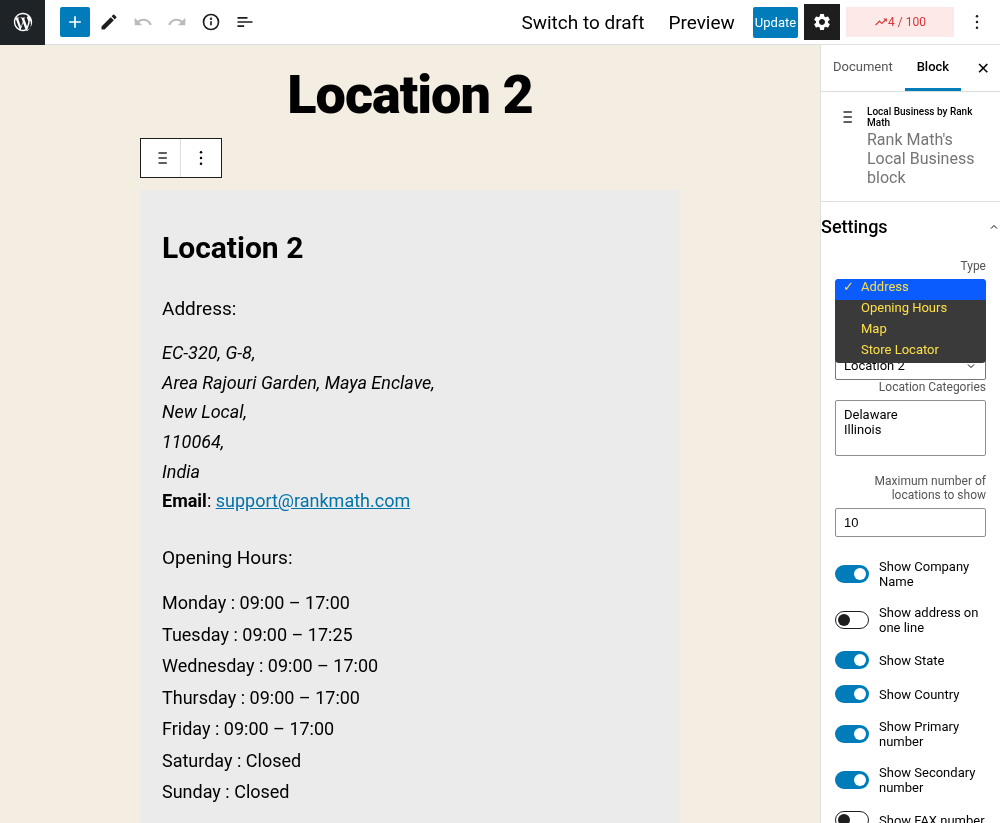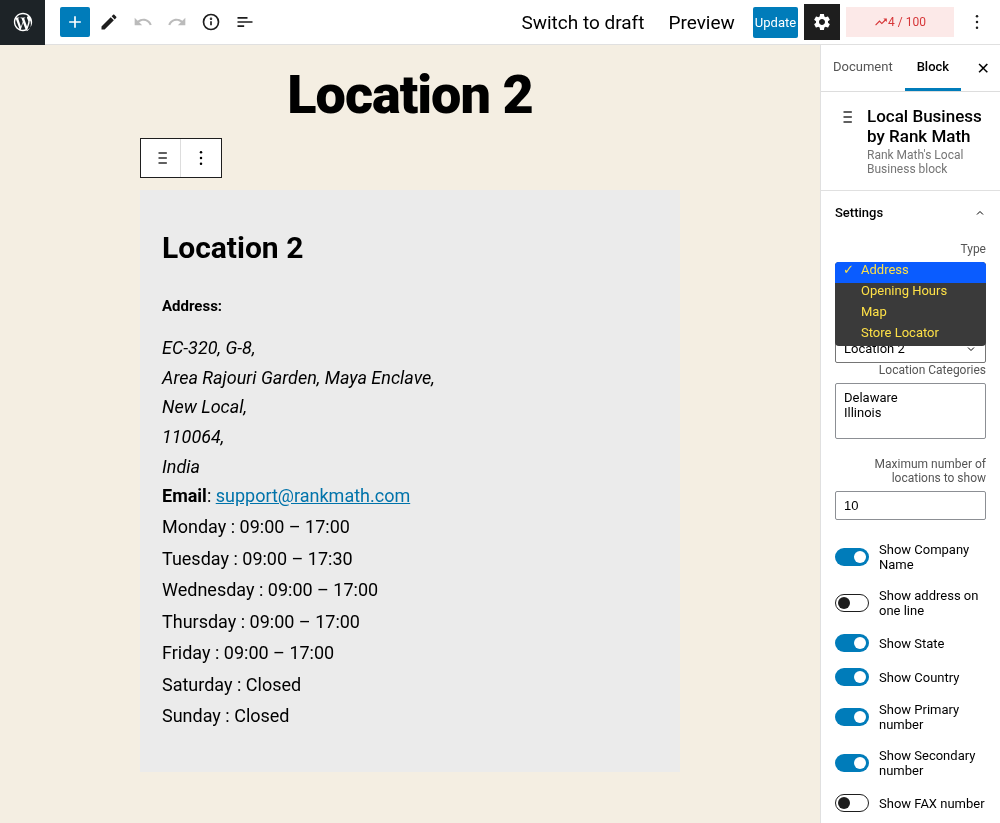--- a/index.html
+++ b/index.html
@@ -23,38 +23,38 @@
 .main { display: flex; height: calc(100% - 45px); }
 
 
 .editor { flex: 1; background: #f4eee2; overflow: hidden; position: relative; }
 .page-title { font-size: 54px; font-weight: 900; text-align: center; padding: 18px 0 12px; letter-spacing: -1px; }
 .block-toolbar { display: flex; border: 1px solid #1e1e1e; background: #fff; margin-left: 140px; width: fit-content; }
 .block-toolbar-btn { width: 40px; height: 38px; display: flex; align-items: center; justify-content: center; cursor: pointer; }
 .block-toolbar-btn:first-child { border-right: 1px solid #ddd; }
 .content-card { background: #ebebeb; margin: 12px 140px 0; padding: 40px 22px; }
 .content-card h2 { font-size: 30px; font-weight: 700; margin-bottom: 32px; }
-.content-card h3 { font-size: 15px; font-weight: 700; margin: 30px 0 18px; }
+.content-card h3 { font-size: 19px; font-weight: 400; margin: 30px 0 18px; }
 .content-card p { font-size: 18px; font-style: italic; line-height: 1.65; }
 .content-card .email-line { font-style: normal; }
 .content-card .email-line strong { font-weight: 700; }
 .content-card a { color: #0073aa; text-decoration: underline; }
 .hours-line { font-size: 18px; line-height: 1.75; }
 
 
 .sidebar { width: 180px; border-left: 1px solid #e0e0e0; background: #fff; font-size: 13px; overflow-y: auto; }
 .sidebar-tabs { display: flex; border-bottom: 1px solid #ddd; position: relative; }
 .sidebar-tab { padding: 14px 12px; cursor: pointer; color: #555; font-size: 13px; }
 .sidebar-tab.active { color: #000000; font-weight: 500; border-bottom: 3px solid #007cba; }
 .close-x { position: absolute; right: 10px; top: 14px; cursor: pointer; font-size: 16px; }
 .block-info { display: flex; gap: 10px; padding: 14px 14px; border-bottom: 1px solid #e0e0e0; }
 .block-info-icon { width: 22px; height: 22px; display: flex; align-items: center; justify-content: center; flex-shrink: 0; }
-.block-info-text .title { font-size: 17px; font-weight: 500; }
-.block-info-text .sub { font-size: 12px; color: #757575; margin-top: 2px; }
-.panel-header { display: flex; justify-content: space-between; align-items: center; padding: 14px 14px; font-size: 13px; font-weight: 500; cursor: pointer; }
+.block-info-text .title { font-size: 10px; font-weight: 500; }
+.block-info-text .sub { font-size: 16px; color: #757575; margin-top: 2px; }
+.panel-header { display: flex; justify-content: space-between; align-items: center; padding: 14px 0; font-size: 18px; font-weight: 500; cursor: pointer; }
 .panel-body { padding: 0 14px 14px; }
 .field-label { font-size: 12px; color: #555; margin-bottom: 6px; margin-top: 8px; text-align: right; }
 .select-wrapper { position: relative; }
 .select-box { border: 1px solid #757575; border-radius: 2px; padding: 6px 8px; font-size: 13px; display: flex; justify-content: space-between; align-items: center; cursor: pointer; }
 .dropdown-open { position: absolute; top: 0; left: 0; right: 0; background: #3a3a3a; border-radius: 4px; overflow: hidden; z-index: 10; }
 .dropdown-option { padding: 0 10px 6px 26px; color: #fde047; font-size: 13px; cursor: pointer; position: relative; }
 .dropdown-option.selected { background: #0a5cff; }
 .dropdown-option.selected::before { content: "✓"; position: absolute; left: 8px; }
 .textarea-box { border: 1px solid #8c8f94; border-radius: 2px; padding: 6px 8px; font-size: 13px; min-height: 56px; }
 .number-input { border: 1px solid #8c8f94; border-radius: 2px; padding: 6px 8px; font-size: 13px; width: 100%; }
@@ -161,23 +161,24 @@
       <div id="address-lines">
           <p>EC-320, G-8,</p>
           <p>Area Rajouri Garden, Maya Enclave,</p>
           <p>New Local,</p>
           <p>110064,</p>
           <p>India</p>
         </div>
       <p class="email-line">
         <strong>Email</strong>: <a href="#">support@rankmath.com</a>
       </p>
+      <h3>Opening Hours:</h3>
       <div id="hours-lines">
           <div class="hours-line">Monday : 09:00 – 17:00</div>
-          <div class="hours-line">Tuesday : 09:00 – 17:30</div>
+          <div class="hours-line">Tuesday : 09:00 – 17:25</div>
           <div class="hours-line">Wednesday : 09:00 – 17:00</div>
           <div class="hours-line">Thursday : 09:00 – 17:00</div>
           <div class="hours-line">Friday : 09:00 – 17:00</div>
           <div class="hours-line">Saturday : Closed</div>
           <div class="hours-line">Sunday : Closed</div>
         </div>
     </div>
   </div>
 
   <div class="sidebar">

